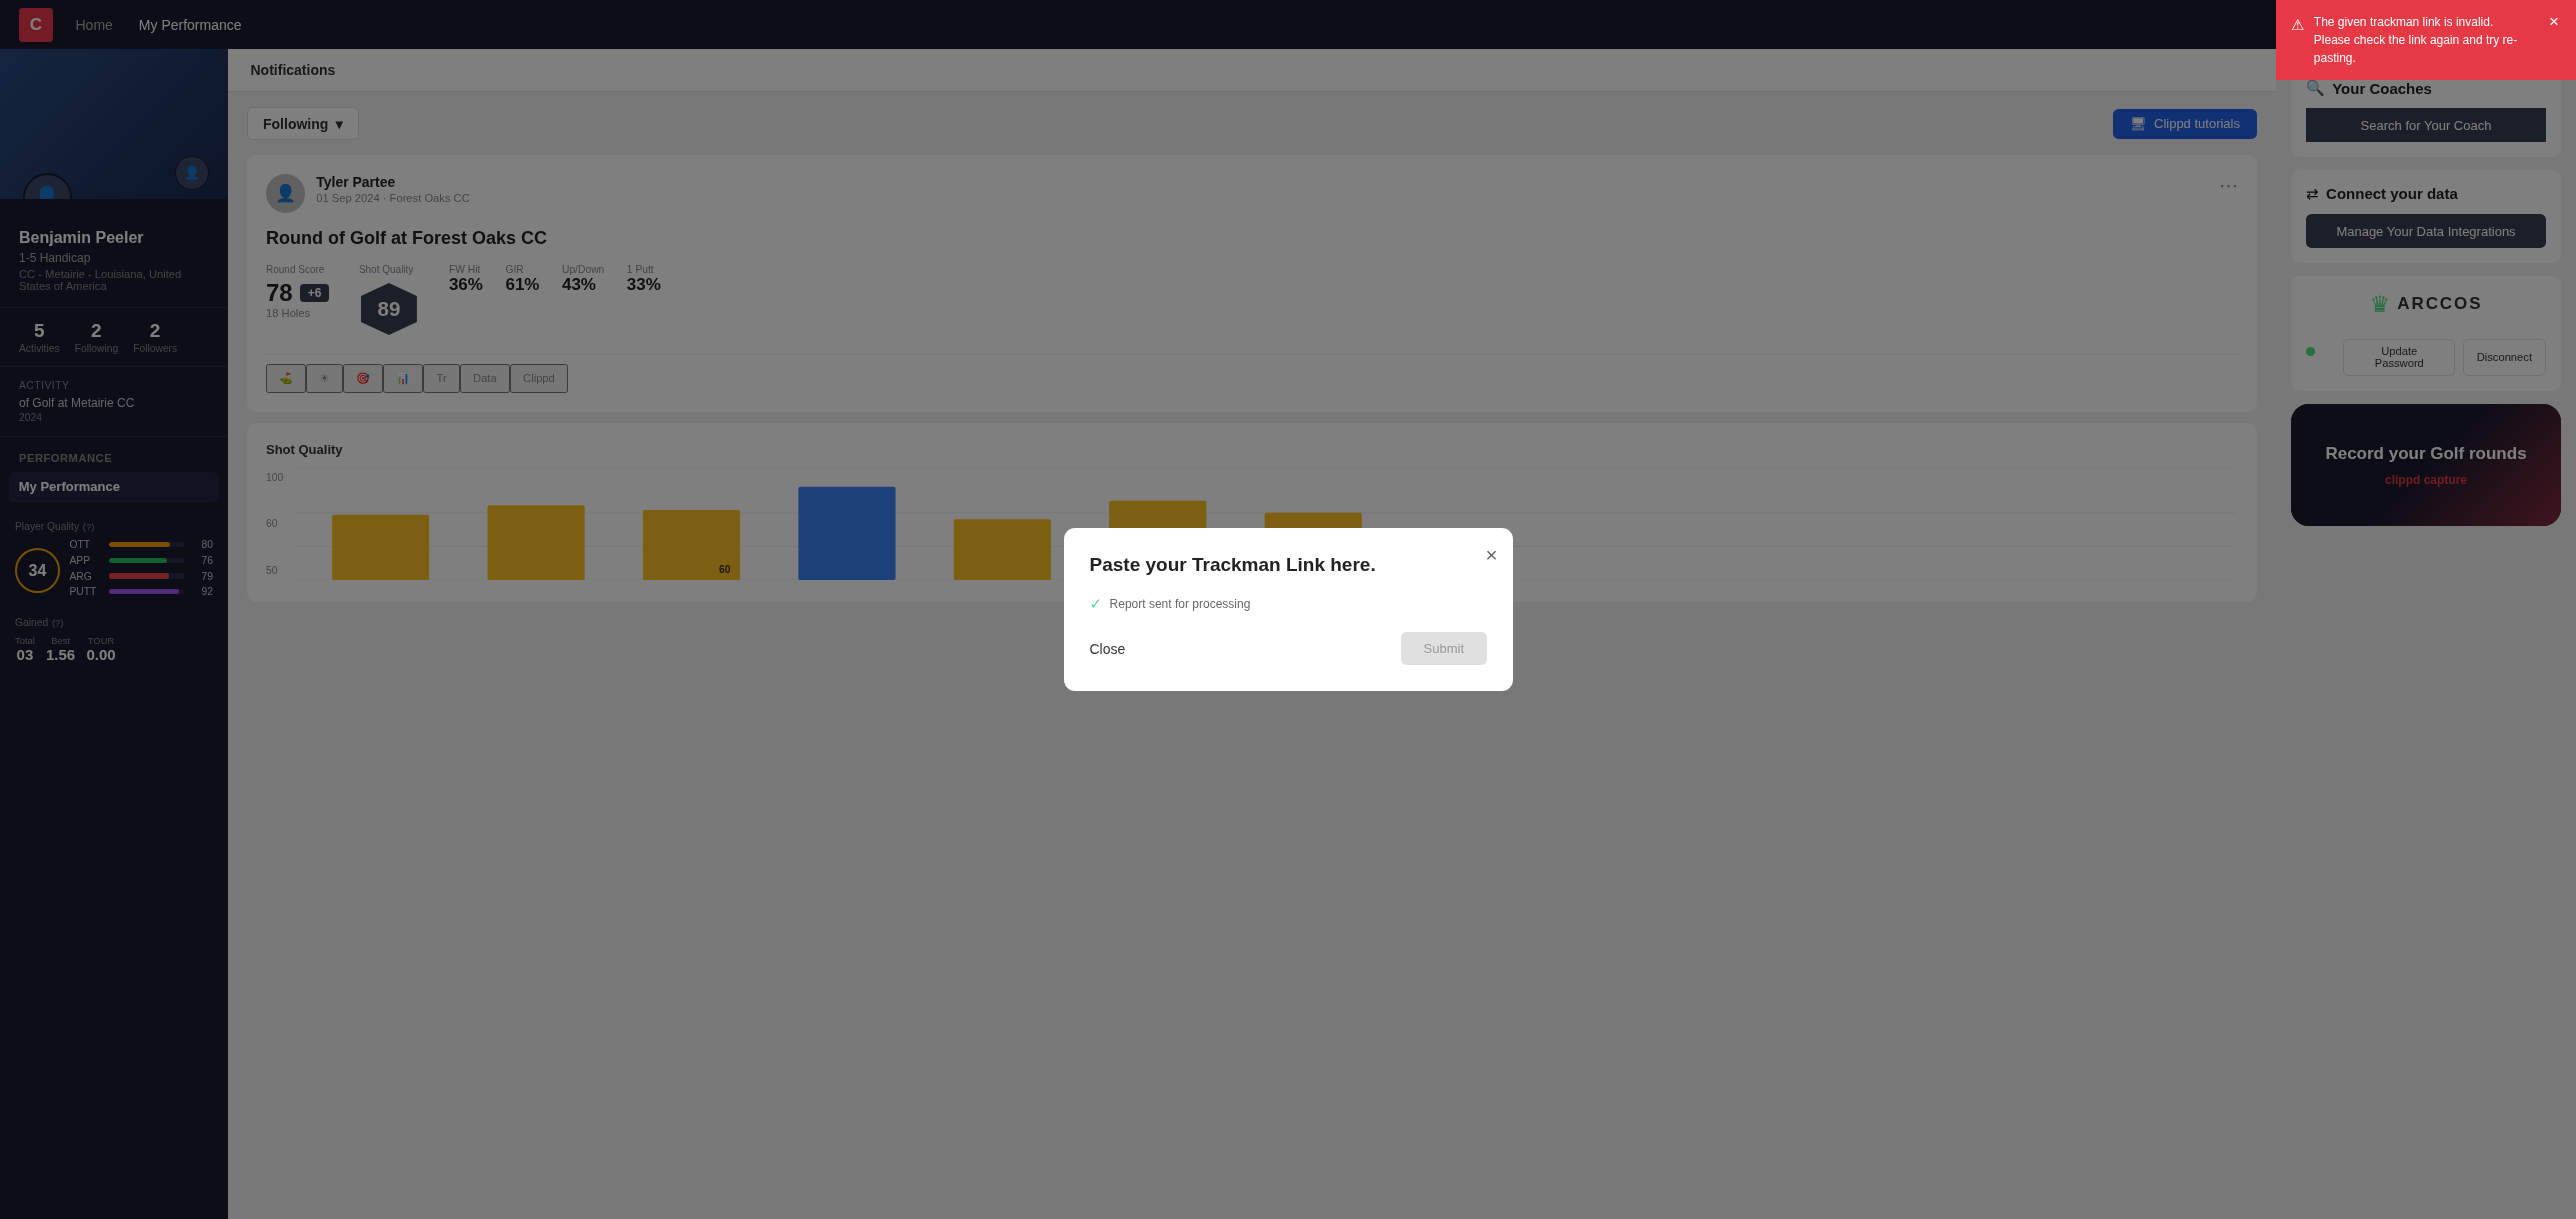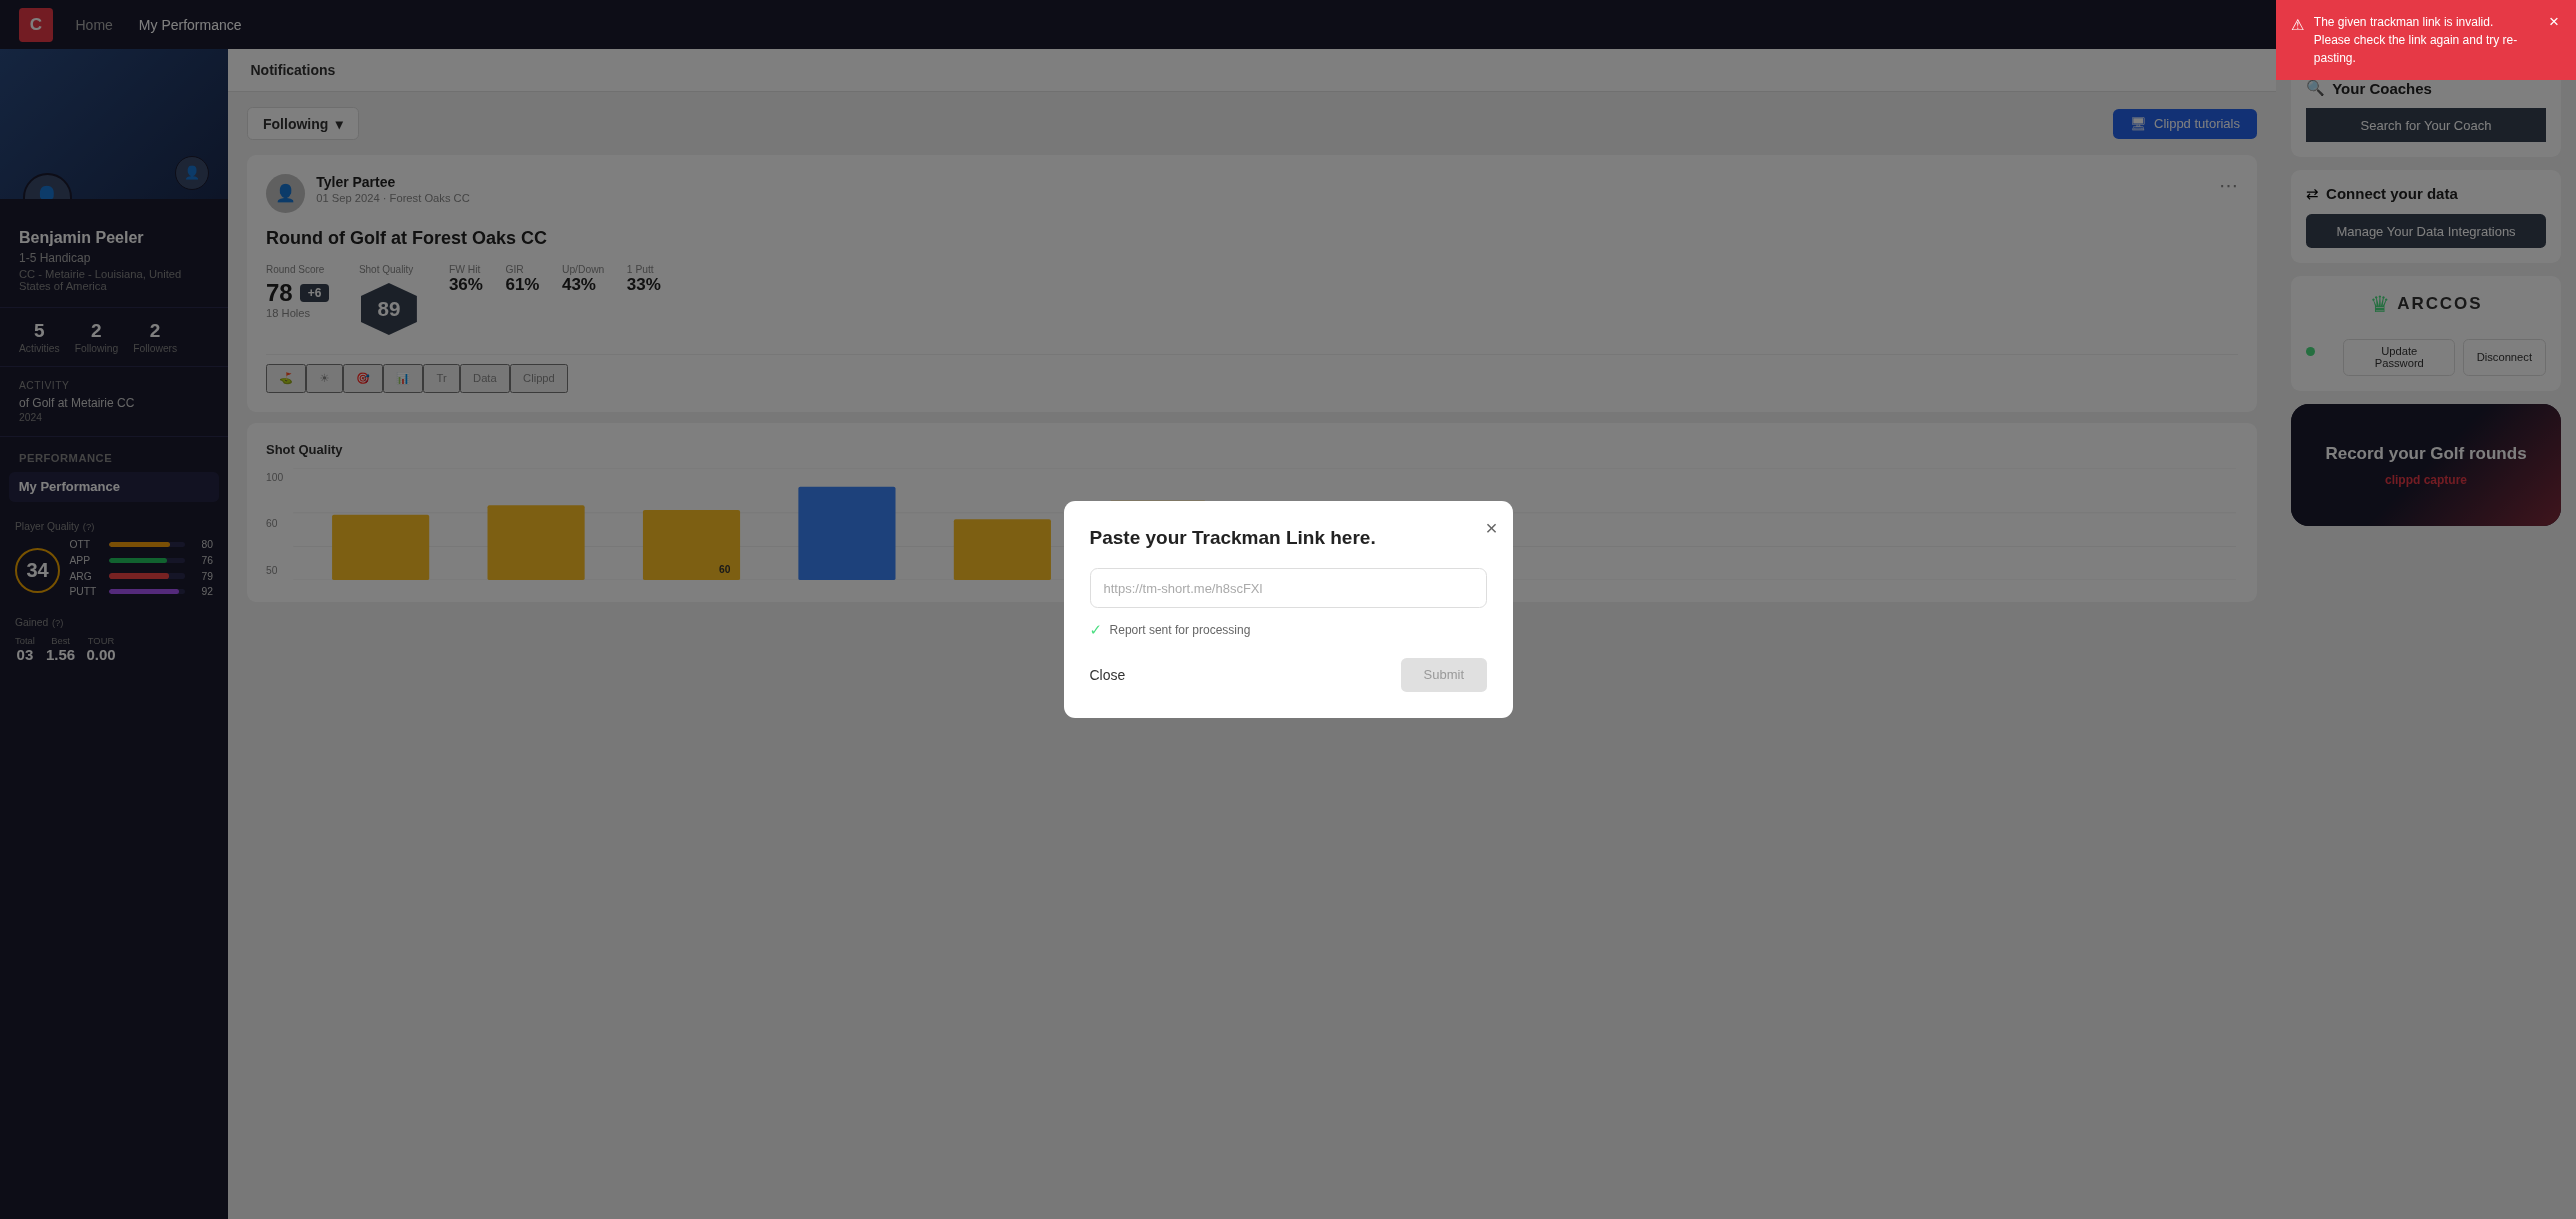--- a/index.html
+++ b/index.html
@@ -109,21 +109,21 @@
     .pq-section { padding: 0 15px 15px; }
     .pq-title { color: #888; font-size: 10.3px; margin-bottom: 7.5px; display: flex; align-items: center; gap: 3.7px; }
     .pq-row { display: flex; align-items: center; gap: 5.6px; margin-bottom: 4.7px; }
     .pq-label { color: #ccc; font-size: 10.3px; width: 34px; }
     .pq-bar-container { flex: 1; height: 5.6px; background: #2a2a4e; border-radius: 2.8px; overflow: hidden; }
     .pq-bar { height: 100%; border-radius: 2.8px; }
     .pq-val { color: #ccc; font-size: 10.3px; width: 22.5px; text-align: right; }
     .pq-circle {
       width: 45px; height: 45px; border-radius: 50%; border: 2.8px solid #f0a500;
       display: flex; align-items: center; justify-content: center;
-      font-size: 20px; font-weight: 700; color: white; margin-right: 9.4px;
+      font-size: 16px; font-weight: 700; color: white; margin-right: 9.4px;
     }
     .pq-flex { display: flex; align-items: center; }
 
     
     .main-content {
       flex: 1; overflow-y: auto; background: #f0f0f0; padding: 0;
     }
 
     
     .notifications-bar {
@@ -589,21 +589,20 @@
         <div class="record-logo">clippd capture</div>
       </div>
     </div>
   </aside>
 </div>
 
 <div class="modal-overlay">
   <div class="modal">
     <button class="modal-close">×</button>
     <div class="modal-title">Paste your Trackman Link here.</div>
-    <input class="modal-input" type="text" value="" placeholder="https://tm-short.me/h8scFXl" style="">
     <div class="modal-success">
       <span class="success-icon">✓</span>
       <span>Report sent for processing</span>
     </div>
     <div class="modal-footer">
       <button class="modal-close-btn">Close</button>
       <button class="modal-submit-btn">Submit</button>
     </div>
   </div>
 </div>

